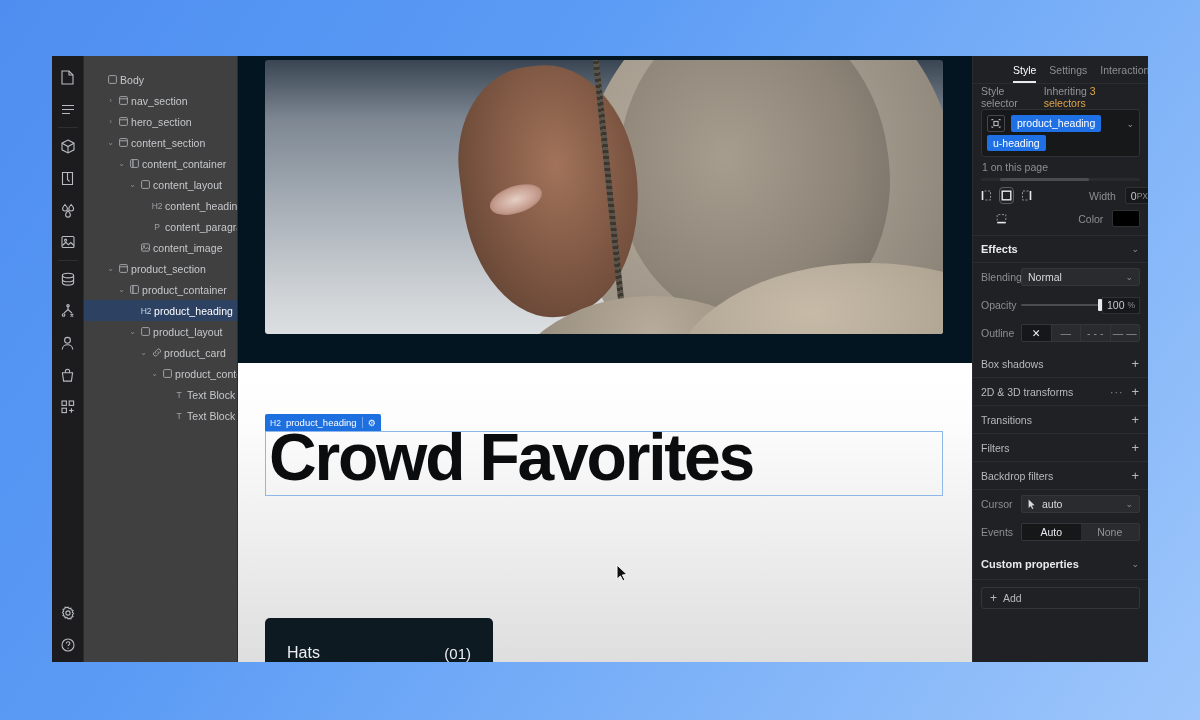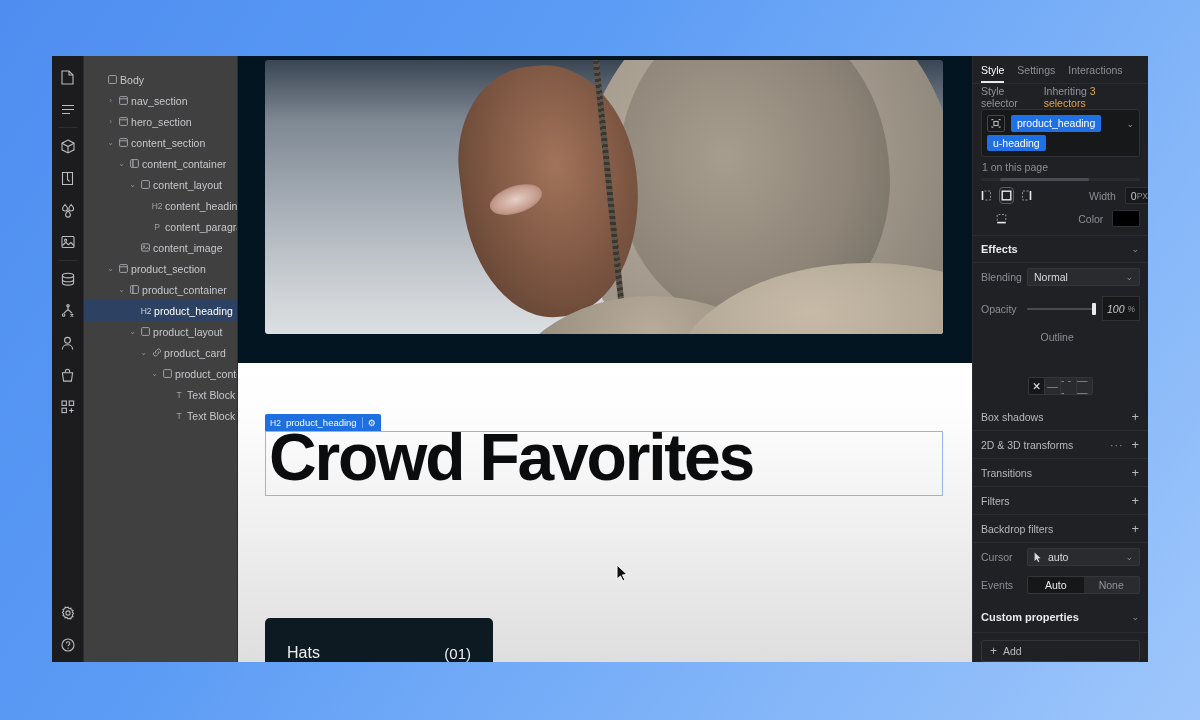--- a/index.html
+++ b/index.html
@@ -186,21 +186,21 @@
   }
   #panel-tabs {
     height: 28px; display:flex; align-items:flex-end; gap: 13px;
     padding: 0 8px;
     border-bottom: 1px solid #2b2c2f;
   }
   .panel-tab {
     font-size: 10.5px; color: #8b8e94; padding-bottom: 5px;
     border-bottom: 2px solid transparent;
   }
-  .panel-tab.active { color: #ffffff; border-bottom-color: #e8eaed; }
+  .panel-tab.active { color: #ffffff; border-bottom-color: #e8eaed; margin-left: 32px; }
 
   .sp-row { padding: 0 8px; }
   #selector-head {
     display:flex; justify-content: space-between; align-items:center;
     height: 20px; margin-top: 3px;
   }
   #selector-head .lbl { color: #909399; }
   #selector-head .inherit { color: #909399; }
   #selector-head .inherit b { color: #e0a44a; font-weight: 400; }
 
@@ -249,37 +249,36 @@
   .swatch-field .sw-label { padding-left: 7px; color:#c6c8cc; }
 
   .sect-head {
     display:flex; align-items:center; justify-content:space-between;
     padding: 7px 9px 7px 8px;
     color:#e8eaed; font-size:11px; font-weight:700;
     border-bottom: 1px solid #2b2c2f;
   }
   .sect-head .caret { color:#8b8e94; font-size:9px; font-weight:400; }
 
-  .prop-row { display:flex; align-items:center; gap:6px; padding: 5px 8px; }
+  .prop-row { display:flex; align-items:center; padding: 5px 8px; }
   .prop-lbl { color:#8b8e94; width: 40px; flex:0 0 40px; }
   .select {
     background:#2a2b2f; border:1px solid #35363a; border-radius:2px;
     height: 18px; flex:1 1 auto; display:flex; align-items:center;
     padding: 0 6px; color:#d8dadd; justify-content:space-between;
   }
   .select .caret { color:#8b8e94; font-size:9px; }
   .slider { flex: 1 1 auto; height: 18px; display:flex; align-items:center; position:relative; }
   .slider .track { height:2px; background:#4a4c51; width:100%; border-radius:2px; }
   .slider .knob { position:absolute; right:0; top:3px; width:4px; height:12px; background:#e8eaed; border-radius:1px; }
   .num-inp {
-    width: 38px; flex:0 0 38px; height:25px;
+    width: 38px; flex:0 0 38px; height:17px;
     background:#17181a; border:1px solid #303135; border-radius:0;
     display:flex; align-items:center; justify-content:space-between; padding: 0 4px;
     color:#c6c8cc;
-    font-style:italic;
   }
   .num-inp .unit { color:#8b8e94; font-size:8.5px; }
 
   .seg { display:flex; flex:1 1 auto; height:18px; border-radius:2px; overflow:hidden; background:#2a2b2f; border:1px solid #35363a; }
   .seg > div { flex:1 1 0; display:flex; align-items:center; justify-content:center; color:#909399; }
   .seg > div.on { background:#161719; color:#e8eaed; }
   .seg-outline > div { border-right:1px solid #35363a; }
   .seg-outline > div:last-child { border-right:none; }
 
   .add-row {
@@ -708,21 +707,21 @@
       <span class="slider">
         <span class="track"></span>
         <span class="knob"></span>
       </span>
       <span class="num-inp">
         <span>100</span>
         <span class="unit">%</span>
       </span>
     </div>
 
-    <div class="prop-row" style="padding-bottom:8px;flex-direction:column;">
+    <div class="prop-row" style="padding-bottom:8px;">
       <span class="prop-lbl">Outline</span>
       <span class="seg seg-outline">
         <div class="on">✕</div>
         <div>—</div>
         <div>- - -</div>
         <div>— —</div>
       </span>
     </div>
 
     <div class="add-row">

